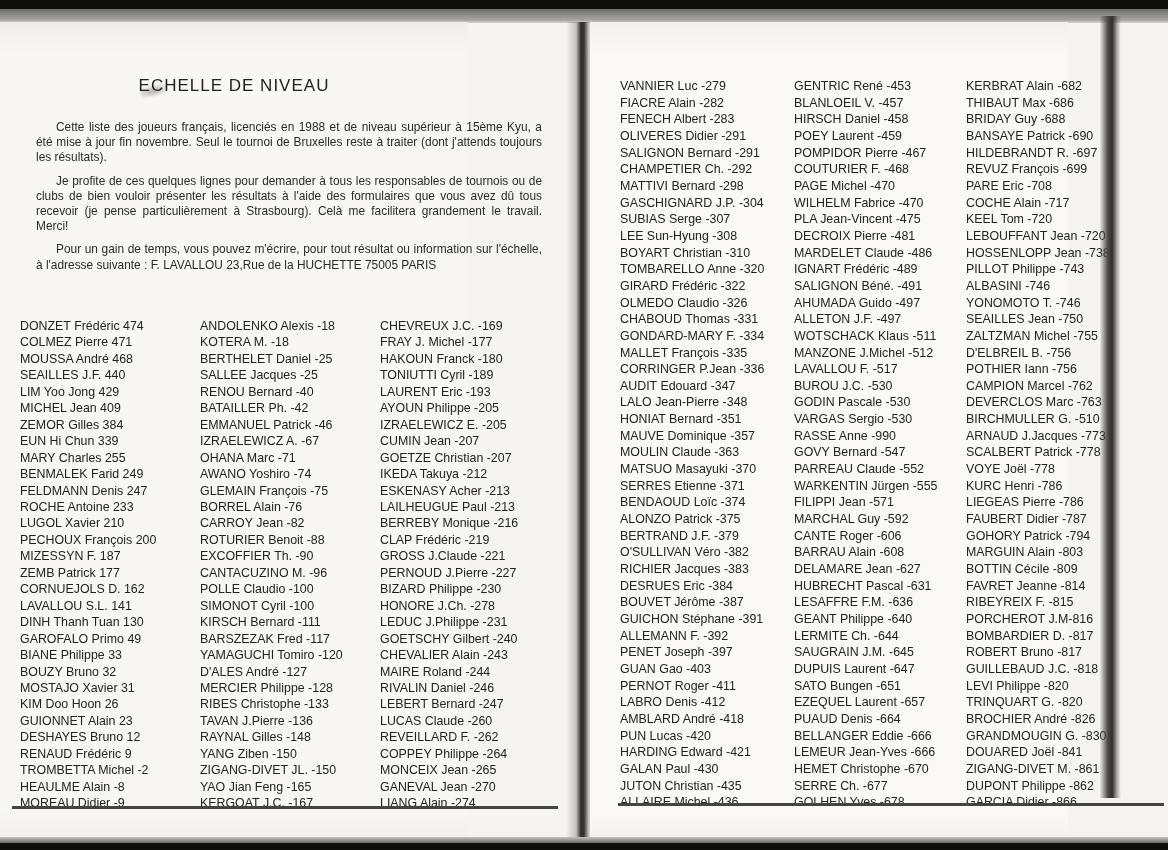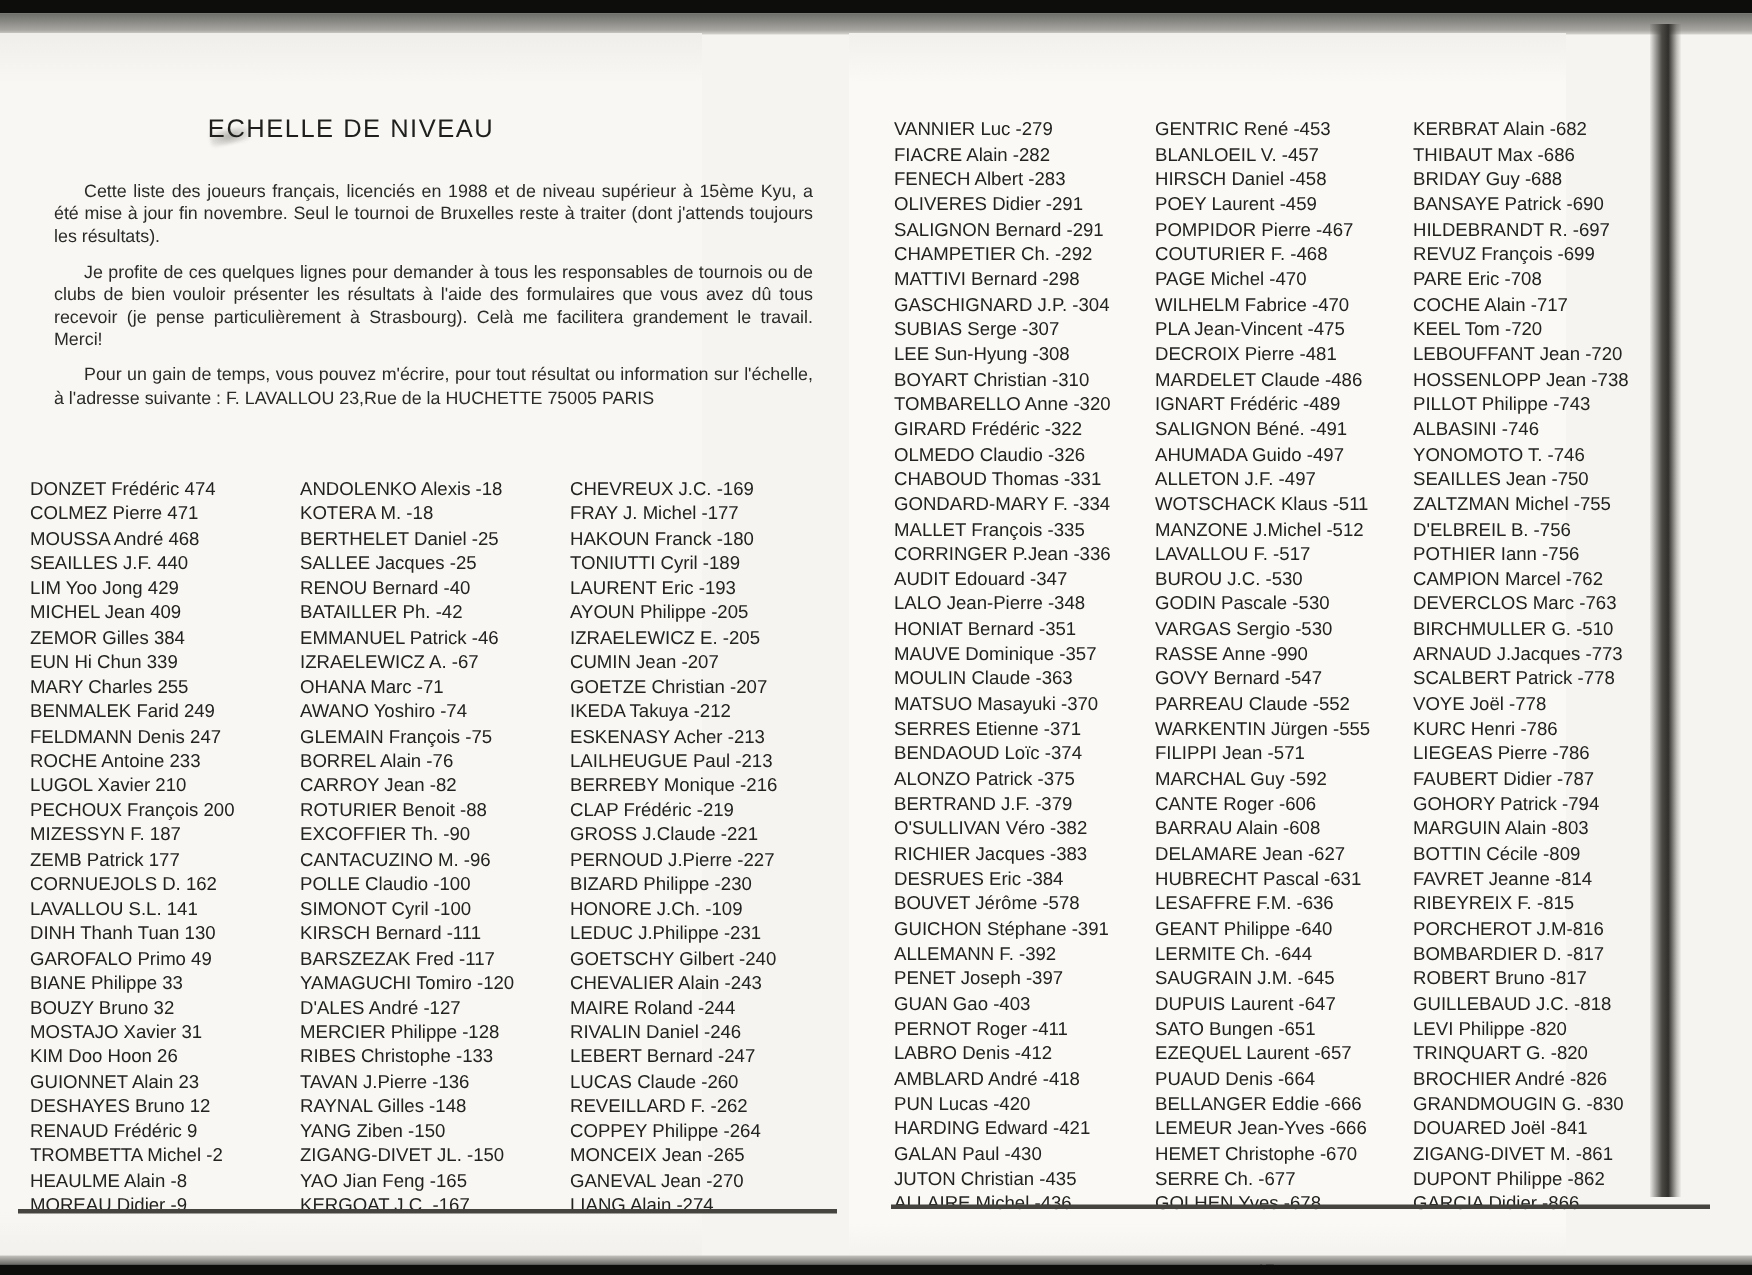--- a/index.html
+++ b/index.html
@@ -12,21 +12,21 @@
   .band-top-black { position:absolute; left:0; top:0; width:100%; height:9px; background:#0d0d0c; }
   .band-top-gray  { position:absolute; left:0; top:9px; width:100%; height:14px;
                     background:linear-gradient(180deg,#6d6d69,#a8a7a2 80%, #d6d5d0); }
   .band-bottom-gray  { position:absolute; left:0; bottom:7px; width:100%; height:6px;
                        background:linear-gradient(180deg,#c4c3be,#6a6965); }
   .band-bottom-black { position:absolute; left:0; bottom:0; width:100%; height:7px; background:#0d0d0c; }
 
   .page { position:absolute; top:22px; height:818px; }
   .page-left  { left:0;   width:468px;
     background:linear-gradient(180deg,#efeeea 0%, #f8f7f3 4%, #f8f7f3 96%, #f1f0ec 100%); }
-  .page-right { left:566px; width:478px;
+  .page-right { left:590px; width:478px;
     background:linear-gradient(180deg,#f1f0ec 0%, #faf9f5 4%, #faf9f5 97%, #f3f2ee 100%); }
 
   .spine { position:absolute; left:566px; top:22px; width:32px; height:818px;
     background:linear-gradient(90deg, rgba(60,58,52,0) 0%, rgba(60,58,52,0.28) 32%,
       #343330 46%, #343330 56%, rgba(60,58,52,0.22) 72%, rgba(60,58,52,0) 100%); }
   .page-edge-right { position:absolute; left:1100px; top:16px; width:21px; height:782px;
     background:linear-gradient(90deg, rgba(45,44,40,0.06), #4a4944 38%, #302f2b 58%,
       rgba(90,88,80,0.35) 85%, rgba(0,0,0,0)); }
 
   .title { position:absolute; top:54px; left:0; width:100%; text-align:center;
@@ -148,21 +148,21 @@
           <div class="entry">CUMIN Jean -207</div>
           <div class="entry">GOETZE Christian -207</div>
           <div class="entry">IKEDA Takuya -212</div>
           <div class="entry">ESKENASY Acher -213</div>
           <div class="entry">LAILHEUGUE Paul -213</div>
           <div class="entry">BERREBY Monique -216</div>
           <div class="entry">CLAP Frédéric -219</div>
           <div class="entry">GROSS J.Claude -221</div>
           <div class="entry">PERNOUD J.Pierre -227</div>
           <div class="entry">BIZARD Philippe -230</div>
-          <div class="entry">HONORE J.Ch. -109</div>
+          <div class="entry">HONORE J.Ch. -278</div>
           <div class="entry">LEDUC J.Philippe -231</div>
           <div class="entry">GOETSCHY Gilbert -240</div>
           <div class="entry">CHEVALIER Alain -243</div>
           <div class="entry">MAIRE Roland -244</div>
           <div class="entry">RIVALIN Daniel -246</div>
           <div class="entry">LEBERT Bernard -247</div>
           <div class="entry">LUCAS Claude -260</div>
           <div class="entry">REVEILLARD F. -262</div>
           <div class="entry">COPPEY Philippe -264</div>
           <div class="entry">MONCEIX Jean -265</div>
@@ -204,21 +204,21 @@
           <div class="entry">MAUVE Dominique -357</div>
           <div class="entry">MOULIN Claude -363</div>
           <div class="entry">MATSUO Masayuki -370</div>
           <div class="entry">SERRES Etienne -371</div>
           <div class="entry">BENDAOUD Loïc -374</div>
           <div class="entry">ALONZO Patrick -375</div>
           <div class="entry">BERTRAND J.F. -379</div>
           <div class="entry">O'SULLIVAN Véro -382</div>
           <div class="entry">RICHIER Jacques -383</div>
           <div class="entry">DESRUES Eric -384</div>
-          <div class="entry">BOUVET Jérôme -578</div>
+          <div class="entry">BOUVET Jérôme -387</div>
           <div class="entry">GUICHON Stéphane -391</div>
           <div class="entry">ALLEMANN F. -392</div>
           <div class="entry">PENET Joseph -397</div>
           <div class="entry">GUAN Gao -403</div>
           <div class="entry">PERNOT Roger -411</div>
           <div class="entry">LABRO Denis -412</div>
           <div class="entry">AMBLARD André -418</div>
           <div class="entry">PUN Lucas -420</div>
           <div class="entry">HARDING Edward -421</div>
           <div class="entry">GALAN Paul -430</div>

